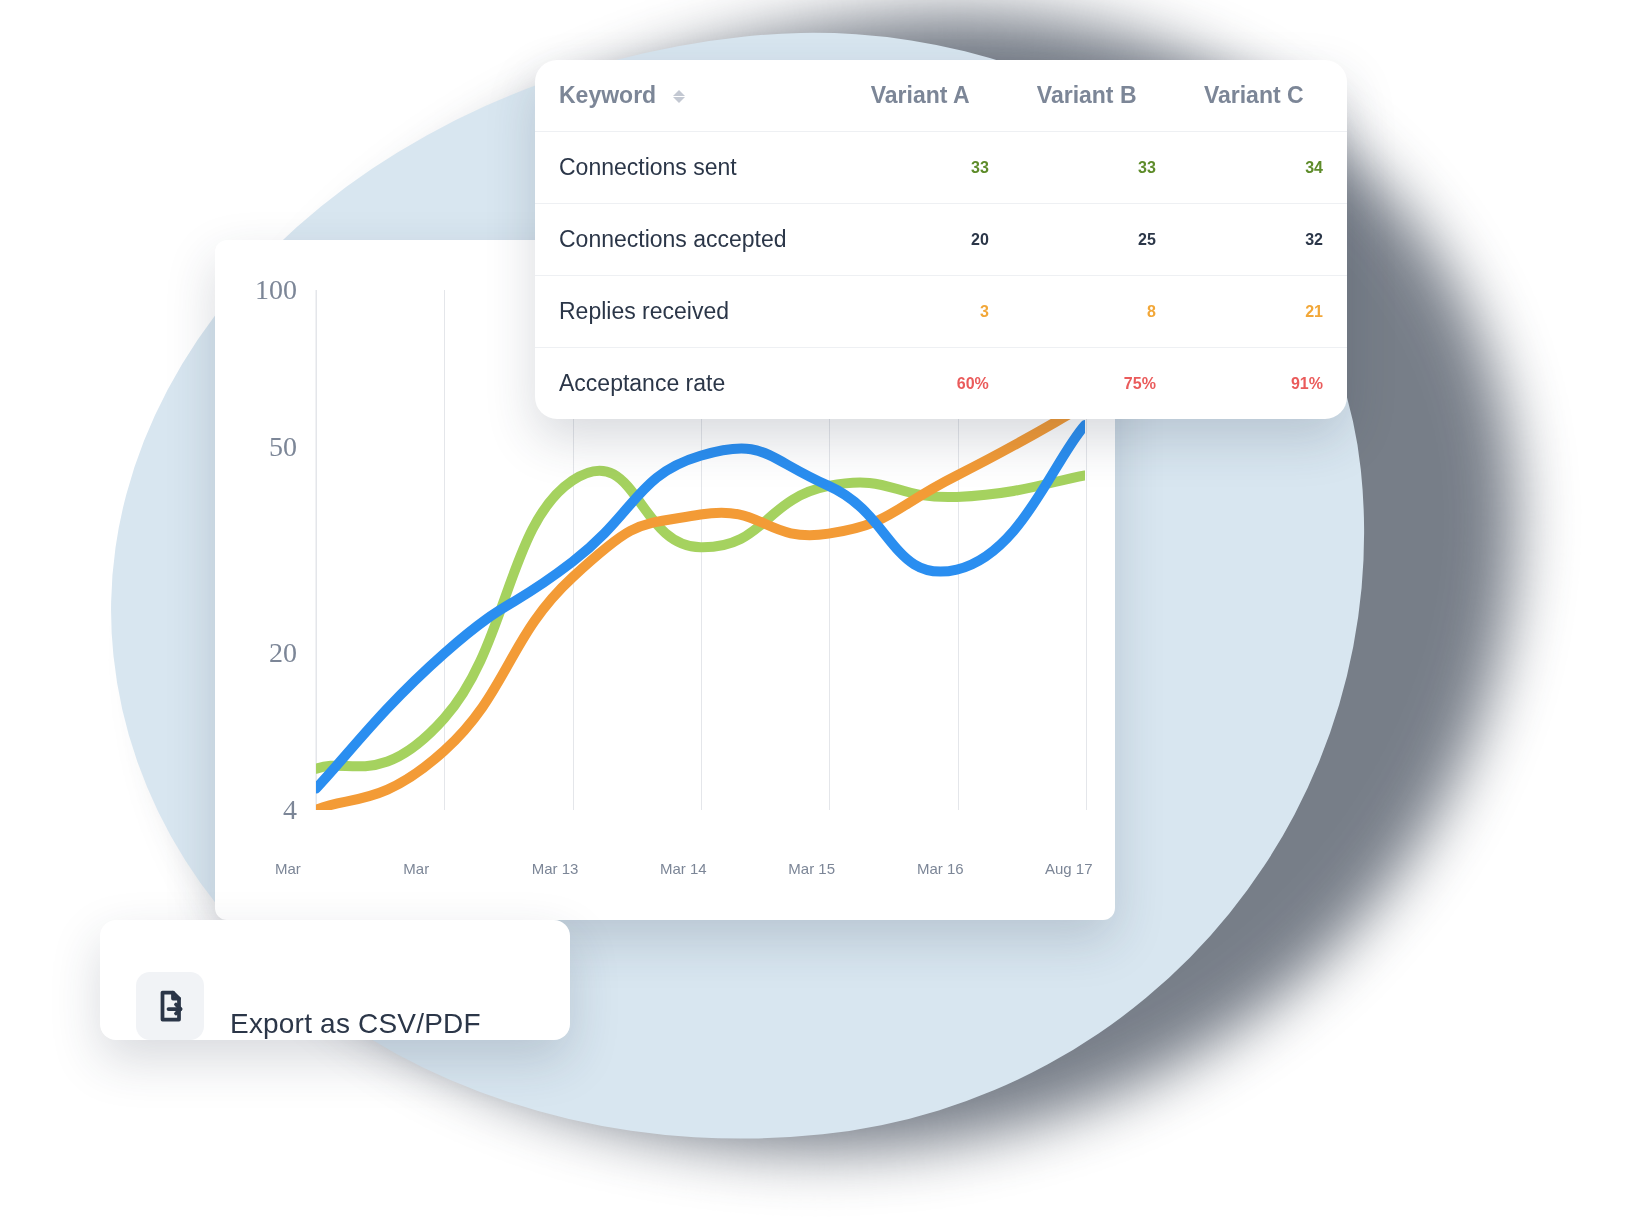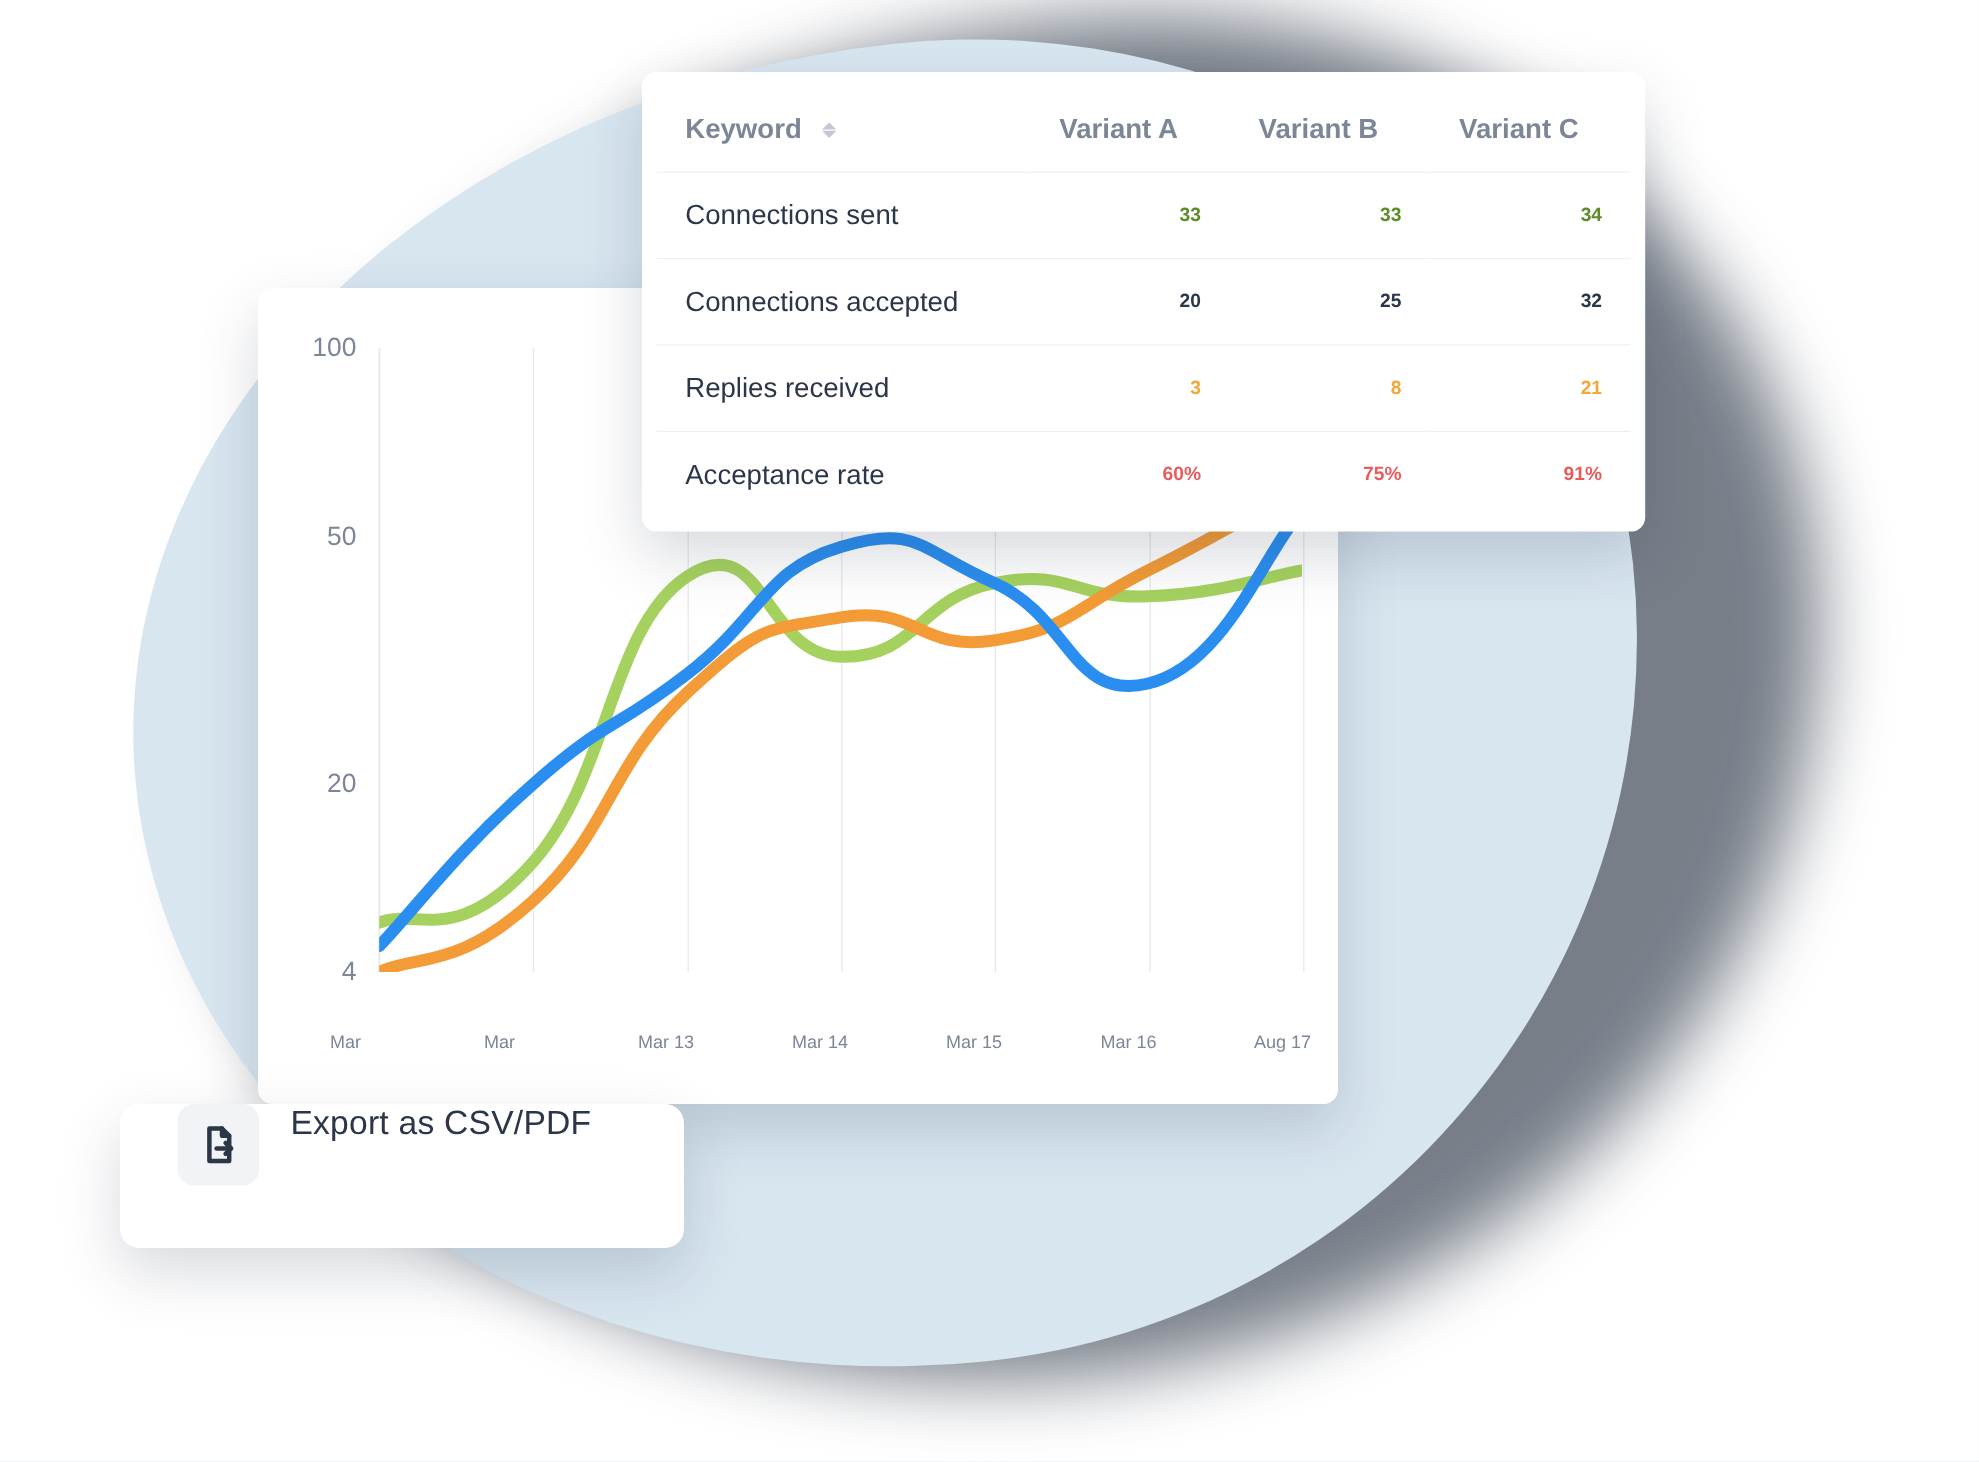--- a/index.html
+++ b/index.html
@@ -55,23 +55,24 @@
     border-radius:12px;
     box-shadow:var(--card-shadow);
     padding:40px 30px 20px 30px;
     box-sizing:border-box;
   }
   .y-ticks{
     position:absolute;left:30px;top:50px;bottom:110px;width:60px;
   }
   .y-tick{
     position:absolute;right:8px;
-    font-size:22px;color:var(--ink-soft);
+    font-size:28px;color:var(--ink-soft);
     transform:translateY(-50%);
     text-align:right;
+    font-family:Liberation Serif, serif;
   }
   .plot{
     position:absolute;left:100px;right:30px;top:50px;bottom:110px;
     border-left:1px solid #f1f2f4;
   }
   .gridline{position:absolute;top:0;bottom:0;border-left:1px solid var(--grid)}
   .x-labels{
     position:absolute;left:100px;right:30px;bottom:30px;height:70px;
   }
   .x-tick{
@@ -93,23 +94,23 @@
   .stroke-blue{stroke:var(--blue)}
   .stroke-lime{stroke:var(--lime)}
   .stroke-tangerine{stroke:var(--tangerine)}
 
   
   .table-card{
     position:absolute;
     left:535px;top:60px;
     width:812px;
     background:var(--bg);
-    border-radius:12px;
+    border-radius:22px;
     box-shadow:var(--card-shadow);
-    padding:12px;
+    padding:0;
     overflow:hidden;
   }
   table{
     width:100%;border-collapse:collapse;
     font-size:23px;
   }
   thead th{
     text-align:left;
     font-weight:600;
     color:var(--ink-soft);
@@ -141,22 +142,22 @@
   .sort-icon .dn{border-top:6px solid #c3c8d2}
 
   
   .export-card{
     position:absolute;
     left:100px;top:920px;
     min-width:470px;height:120px;
     background:var(--bg);
     border-radius:16px;
     box-shadow:var(--card-shadow);
-    display:flex;align-items:flex-start;gap:26px;
-    padding:0 48px;
+    display:flex;align-items:flex-end;gap:26px;
+    padding:0 36px;
     box-sizing:border-box;
     cursor:pointer;
   }
   .export-icon-box{
     width:68px;height:68px;border-radius:14px;
     background:#f1f3f6;display:flex;align-items:center;justify-content:center;
   }
   .export-icon-box svg{width:36px;height:36px;stroke:var(--ink);fill:none;stroke-width:2.5;stroke-linecap:round;stroke-linejoin:round}
   .export-label{font-size:28px;color:var(--ink);font-weight:500;letter-spacing:.2px}
 </style>

